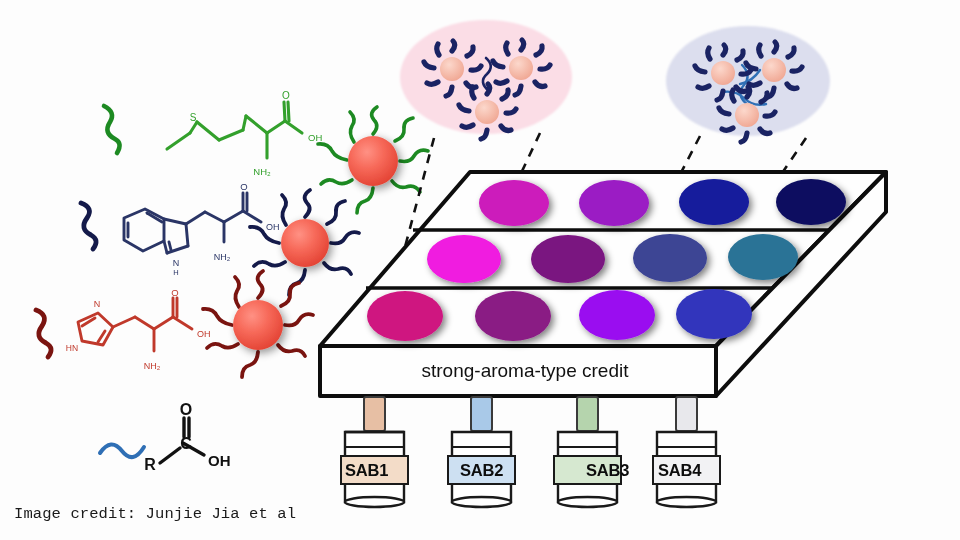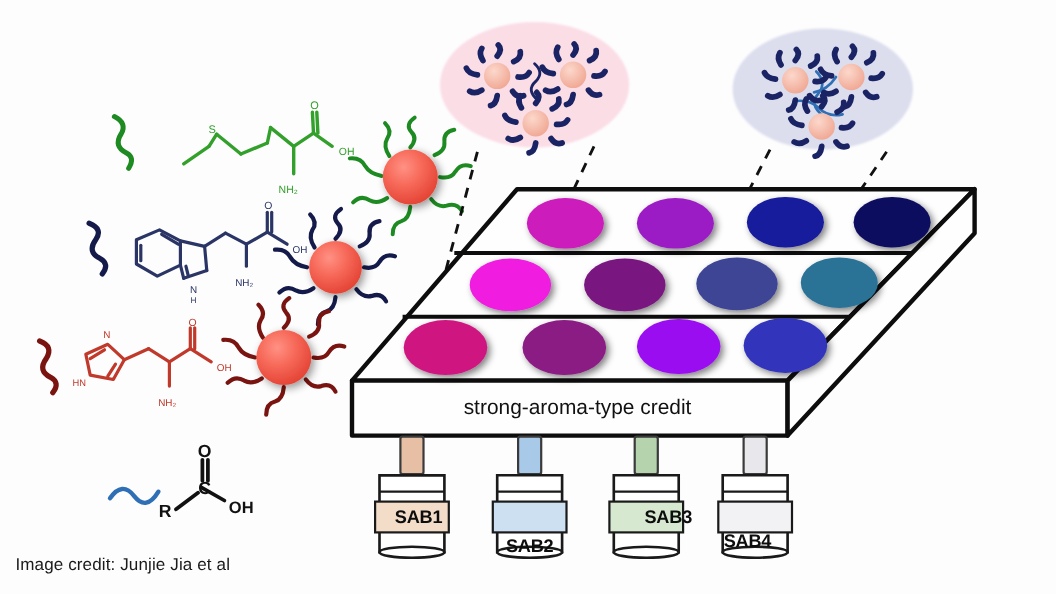--- a/index.html
+++ b/index.html
@@ -27,21 +27,21 @@
     width: 960px;
     height: 540px;
   }
   .credit-line {
     position: absolute;
     left: 14px;
     top: 505px;
     font-size: 15.5px;
     color: #1a1a1a;
     letter-spacing: 0.1px;
-    font-family: Liberation Sans, sans-serif;
+    font-family: Liberation Mono, monospace;
     white-space: nowrap;
   }
   .platform-caption {
     position: absolute;
     left: 360px;
     top: 360px;
     width: 330px;
     text-align: center;
     font-size: 19px;
     color: #111111;
@@ -403,20 +403,20 @@
       <rect x="676" y="397" width="21" height="34" rx="2" fill="#e8e8ec" stroke="#3a3a3a" stroke-width="2"></rect>
       <path d="M657,432 h59 v70 h-59 z" fill="#ffffff" stroke="#1a1a1a" stroke-width="2.4"></path>
       <path d="M657,447 h59" stroke="#1a1a1a" stroke-width="2"></path>
       <rect x="653" y="456" width="67" height="28" fill="#f2f2f4" stroke="#1a1a1a" stroke-width="2"></rect>
       <ellipse cx="686.5" cy="502" rx="29.5" ry="5" fill="#ffffff" stroke="#1a1a1a" stroke-width="2.4"></ellipse>
     </g>
   </svg>
 
   <div class="platform-caption">strong-aroma-type credit</div>
 
-  <div class="bottle-label-text" style="left:353px; top:461px; width:55px;">SAB1</div>
-  <div class="bottle-label-text" style="left:448px; top:461px; width:67px;margin-top:27px;">SAB2</div>
+  <div class="bottle-label-text" style="left:339px; top:461px; width:55px;">SAB1</div>
+  <div class="bottle-label-text" style="left:448px; top:461px; width:67px;">SAB2</div>
   <div class="bottle-label-text" style="left:554px; top:461px; width:67px;margin-left:20px;">SAB3</div>
-  <div class="bottle-label-text" style="left:653px; top:483px; width:53px;">SAB4</div>
+  <div class="bottle-label-text" style="left:653px; top:461px; width:53px;">SAB4</div>
 
   <div class="credit-line">Image credit: Junjie Jia et al</div>
 
 </div>
 
 </body></html>

